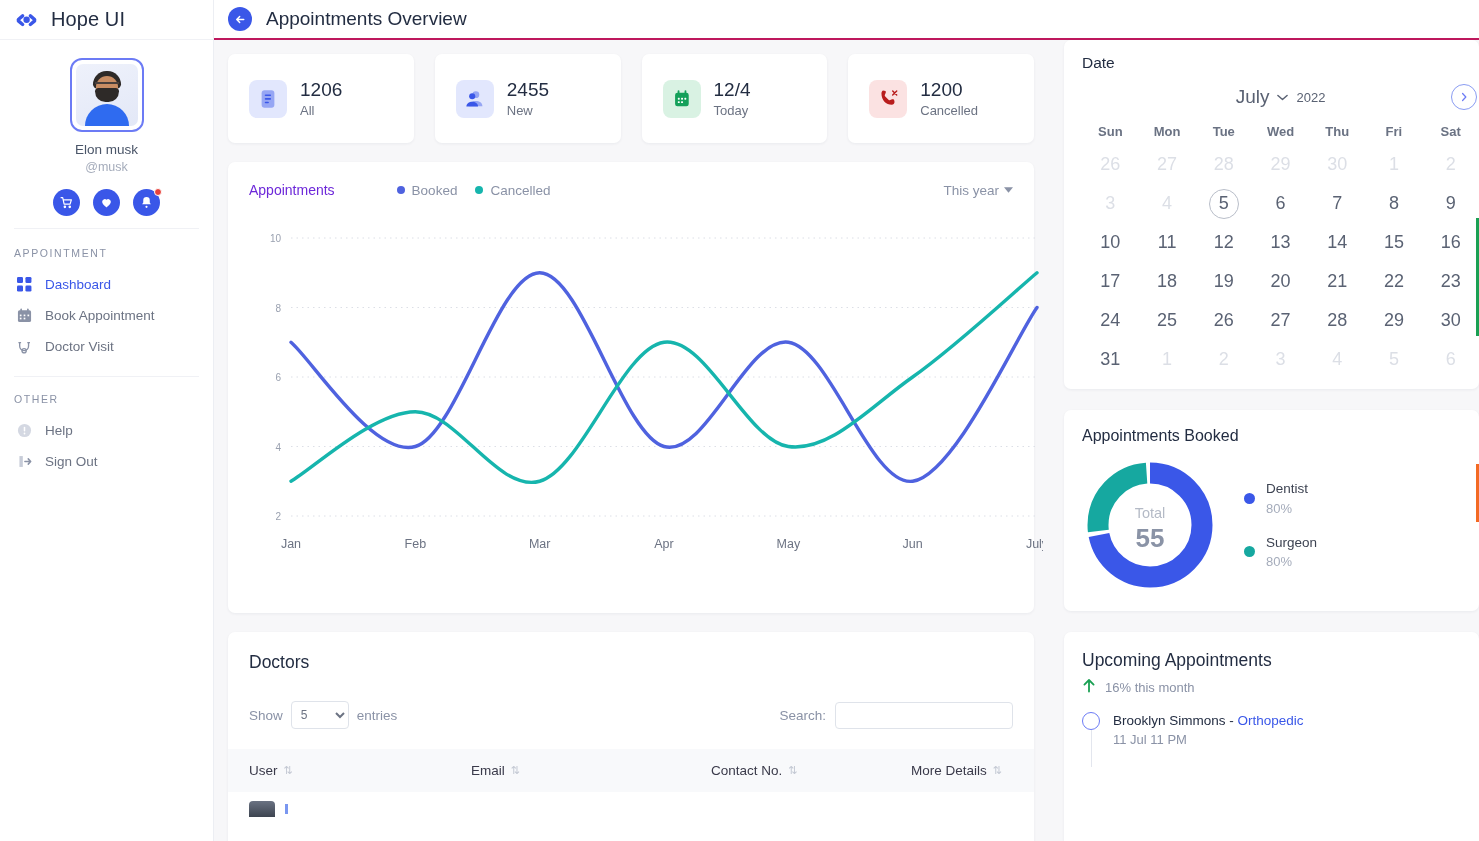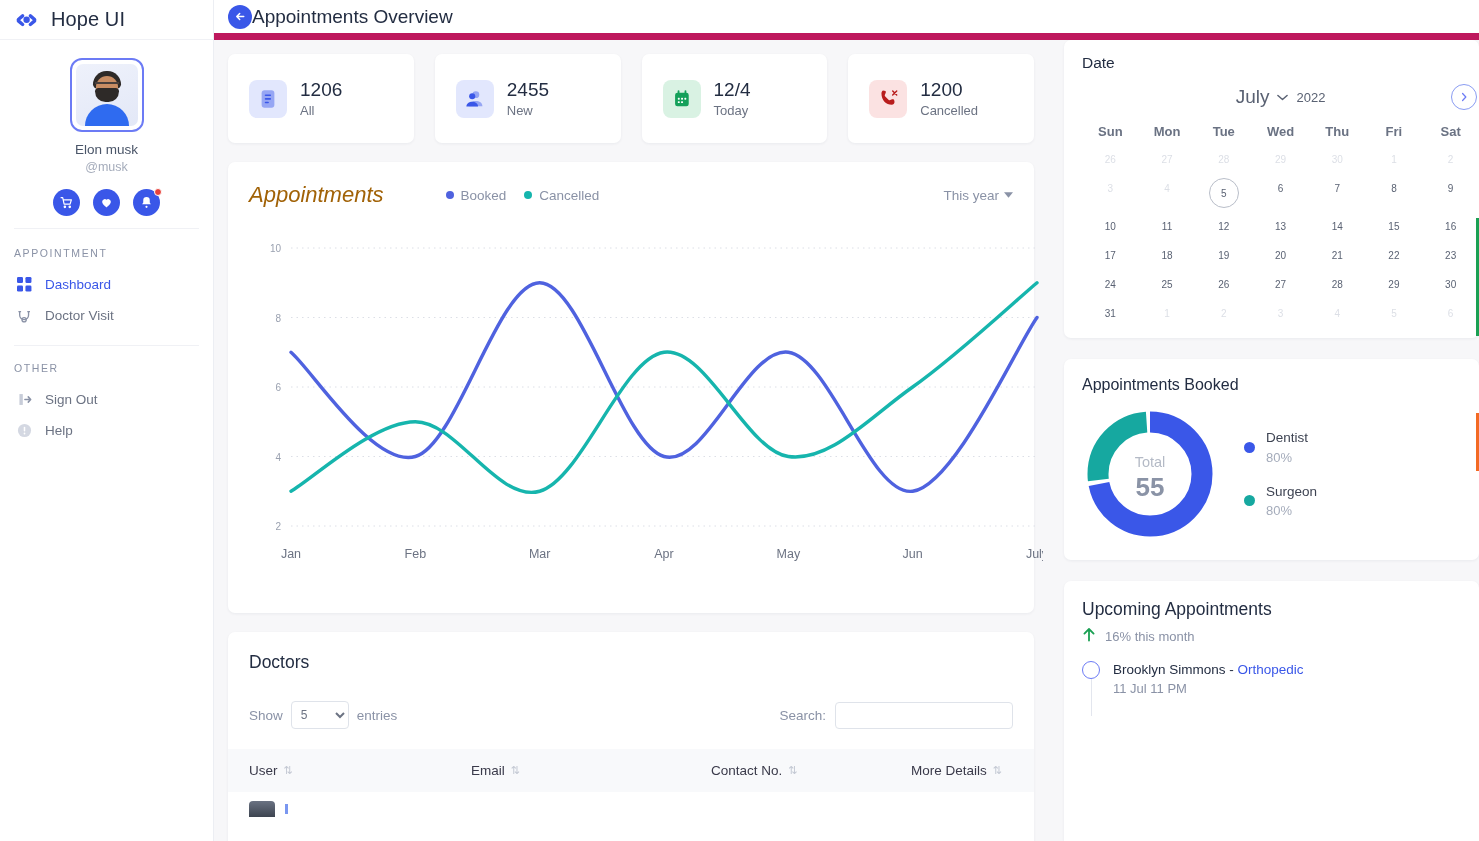--- a/index.html
+++ b/index.html
@@ -62,22 +62,22 @@
     padding: 7px 14px 7px 16px; font-size: 13.5px; color: #6c7383;
     cursor: pointer;
   }
   .nav-item.active { color: #3a57e8; }
   .nav-ico { width: 17px; height: 17px; flex: none; display:flex; align-items:center; justify-content:center; }
   .nav-divider { height: 1px; background: #f0f1f5; margin: 14px 14px 0; }
 
   
   .main { flex: 1; height: 841px; display: flex; flex-direction: column; min-width:0; }
   .topbar {
-    height: 40px; background: #fff; border-bottom: 7px solid #be185d;
-    display: flex; align-items: center; padding-left: 14px;
+    height: 40px; background: #fff; border-bottom: 2px solid #be185d;
+    display: flex; align-items: center; gap: 14px; padding-left: 14px;
     flex: none;
   }
   .back-btn {
     width: 24px; height: 24px; border-radius: 50%; background: #3a57e8;
     display: flex; align-items: center; justify-content: center; color: #fff; flex:none;
   }
   .page-title { font-size: 19px; color: #232d42; }
 
   .body-area { flex: 1; display: flex; min-height: 0; }
   .col-left { width: 836px; min-width: 836px; padding: 14px 16px 0 14px; }
@@ -88,21 +88,21 @@
   
   .stats { display: flex; gap: 21px; }
   .stat-card { flex: 1; height: 89px; display: flex; align-items: center; gap: 13px; padding: 0 21px; }
   .stat-ico { width: 38px; height: 38px; border-radius: 8px; display:flex; align-items:center; justify-content:center; flex:none; }
   .stat-num { font-size: 19px; color: #232d42; line-height: 1.25; }
   .stat-lbl { font-size: 13px; color: #6c7383; }
 
   
   .chart-card { margin-top: 19px; height: 451px; padding: 20px 21px 10px; position: relative; }
   .chart-head { display: flex; align-items: center; }
-  .chart-title { font-size: 22px; color: #a16207; font-style: italic; }
+  .chart-title { font-size: 14px; color: #6d28d9; }
   .legend { display: flex; gap: 18px; margin-left: 62px; align-items: center; }
   .legend-item { display: flex; align-items: center; gap: 7px; font-size: 13.5px; color: #8a92a6; }
   .legend-dot { width: 8px; height: 8px; border-radius: 50%; }
   .chart-range { margin-left: auto; font-size: 13.5px; color: #8a92a6; display:flex; align-items:center; gap:5px; cursor:pointer;}
   .chart-plot { position: relative; margin-top: 26px; height: 350px; }
 
   
   .doctors-card { margin-top: 19px; height: 230px; padding: 20px 21px 0; overflow: hidden; }
   .doctors-title { font-size: 17.5px; color: #232d42; }
   .dt-controls { display: flex; align-items: center; margin-top: 28px; }
@@ -133,21 +133,21 @@
   .cal-month { font-size: 19px; color: #5a6273; }
   .cal-caret { color: #5a6273; font-size: 12px; }
   .cal-year { font-size: 13px; color: #5a6273; }
   .cal-next {
     position: absolute; right: 2px; top: 2px;
     width: 26px; height: 26px; border-radius: 50%; border: 1.5px solid #8a9cf2;
     display: flex; align-items: center; justify-content: center; color: #6c7bf5; font-size: 12px; cursor:pointer;
   }
   .cal-grid { display: grid; grid-template-columns: repeat(7, 1fr); text-align: center; margin-top: 6px; }
   .cal-dow { font-size: 13px; color: #6a7283; font-weight: bold; padding: 6px 0; }
-  .cal-day { font-size: 10px; color: #5a6273; padding: 9px 0; position: relative; cursor:pointer; }
+  .cal-day { font-size: 18px; color: #5a6273; padding: 9px 0; position: relative; cursor:pointer; }
   .cal-day.muted { color: #dcdfe6; }
   .cal-day.sel span {
     display: inline-flex; align-items: center; justify-content: center;
     width: 30px; height: 30px; border-radius: 50%; border: 1px solid #b9bec9; margin: -5px 0;
   }
   .cal-bar-green { position:absolute; right:0; top:178px; width:3px; height:118px; background:#1aa053; }
 
   .booked-card { margin: 21px 0 0 14px; padding: 17px 0 18px 18px; border-radius:7px; background:#fff;
                  box-shadow: 0 1px 3px rgba(20,30,60,.06); position:relative; }
   .booked-title { font-size: 16px; color: #232d42; }
@@ -240,55 +240,70 @@
           <svg width="15" height="15" viewBox="0 0 16 16" fill="#3a57e8">
             <rect x="0" y="0" width="6.4" height="6.4" rx="1.4"></rect>
               <rect x="9" y="0" width="6.4" height="6.4" rx="1.4"></rect>
             <rect x="0" y="9" width="6.4" height="6.4" rx="1.4"></rect>
               <rect x="9" y="9" width="6.4" height="6.4" rx="1.4"></rect>
           </svg>
         </span>
         <span>Dashboard</span>
       </div>
 
+      <div class="nav-item">
+        <span class="nav-ico">
+          <svg width="15" height="15" viewBox="0 0 16 16" fill="#8a92a6">
+            <rect x="1" y="2.5" width="14" height="12.5" rx="1.8"></rect>
+            <rect x="3.6" y="0.5" width="1.7" height="3.4" rx=".8"></rect>
+              <rect x="10.7" y="0.5" width="1.7" height="3.4" rx=".8"></rect>
+            <rect x="3" y="7" width="1.8" height="1.8" fill="#fff"></rect>
+              <rect x="7.1" y="7" width="1.8" height="1.8" fill="#fff"></rect>
+            <rect x="11.2" y="7" width="1.8" height="1.8" fill="#fff"></rect>
+              <rect x="3" y="10.3" width="1.8" height="1.8" fill="#fff"></rect>
+            <rect x="7.1" y="10.3" width="1.8" height="1.8" fill="#fff"></rect>
+          </svg>
+        </span>
+        <span>Book Appointment</span>
+      </div>
 
       <div class="nav-item">
         <span class="nav-ico">
           <svg width="16" height="16" viewBox="0 0 18 18" fill="none" stroke="#8a92a6" stroke-width="1.5">
             <path d="M3 4v4a5 5 0 0 0 10 0V4"></path>
             <path d="M1.6 4h3M11.6 4h3"></path>
             <circle cx="8" cy="13.2" r="2.4"></circle>
           </svg>
         </span>
         <span>Doctor Visit</span>
       </div>
 
       <div class="nav-divider"></div>
 
       <div class="nav-title" style="padding-top:16px">OTHER</div>
 
       <div class="nav-item">
         <span class="nav-ico">
-          <svg width="15" height="15" viewBox="0 0 16 16" fill="none" stroke="#8a92a6" stroke-width="1.6">
-            <path d="M6.2 2.2H2.6v11.6h3.6" fill="#c7ccd8" stroke="none"></path>
-            <path d="M8.4 8h6M12 5.2L14.6 8 12 10.8" stroke-linecap="round" stroke-linejoin="round"></path>
-          </svg>
-        </span>
-        <span>Sign Out</span>
-      </div>
-
-      <div class="nav-item">
-        <span class="nav-ico">
           <svg width="15" height="15" viewBox="0 0 16 16">
             <circle cx="8" cy="8" r="7" fill="#d4d8e2"></circle>
             <rect x="7.2" y="4" width="1.6" height="5" rx=".8" fill="#fff"></rect>
             <circle cx="8" cy="11.2" r=".95" fill="#fff"></circle>
           </svg>
         </span>
         <span>Help</span>
+      </div>
+
+      <div class="nav-item">
+        <span class="nav-ico">
+          <svg width="15" height="15" viewBox="0 0 16 16" fill="none" stroke="#8a92a6" stroke-width="1.6">
+            <path d="M6.2 2.2H2.6v11.6h3.6" fill="#c7ccd8" stroke="none"></path>
+            <path d="M8.4 8h6M12 5.2L14.6 8 12 10.8" stroke-linecap="round" stroke-linejoin="round"></path>
+          </svg>
+        </span>
+        <span>Sign Out</span>
       </div>
     </nav>
   </aside>
 
   <div class="main">
     <div class="topbar">
       <span class="back-btn">
         <svg width="13" height="13" viewBox="0 0 16 16" fill="none" stroke="#fff" stroke-width="1.8" stroke-linecap="round" stroke-linejoin="round">
           <path d="M12 8H4M7 4.4L3.4 8 7 11.6"></path>
         </svg>

